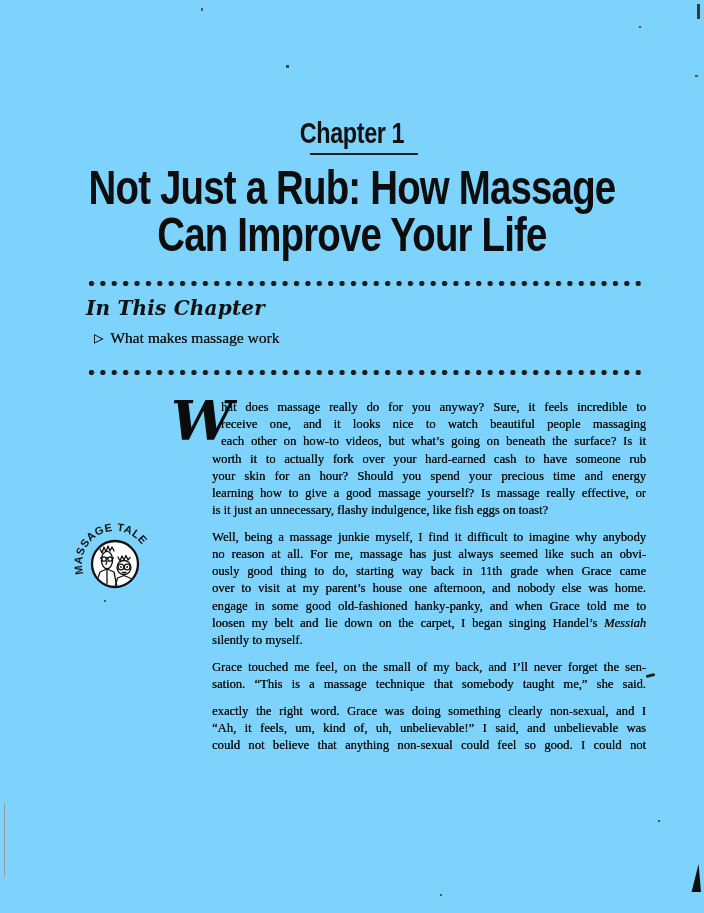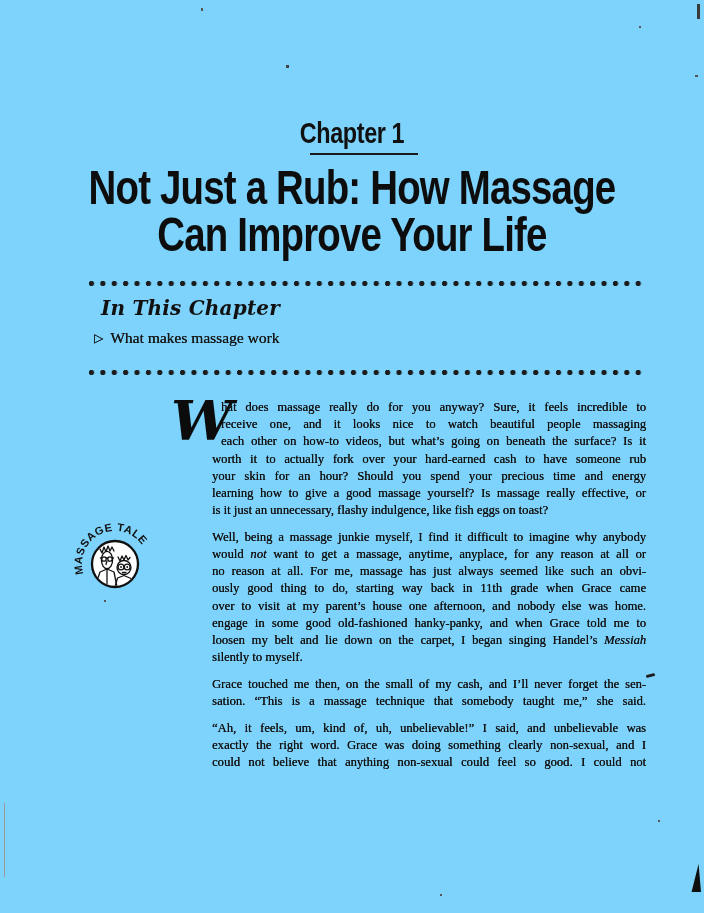--- a/index.html
+++ b/index.html
@@ -27,21 +27,21 @@
   .dots {
     position:absolute; left:88px; width:559px; height:7px;
     background-image:radial-gradient(circle at 3.5px 3.5px, #1c1c1c 2.3px, rgba(0,0,0,0) 3px);
     background-size:11.4px 7px; background-repeat:repeat-x;
   }
   .dots.top { top:280px; }
   .dots.bottom { top:369px; }
 
   
   .toc-heading {
-    position:absolute; left:101px; top:296px;
+    position:absolute; left:86px; top:296px;
     font-family:"DejaVu Serif", serif; font-style:italic; font-weight:bold; font-size:20px;
     letter-spacing:0.2px; color:#111;
   }
   .toc { position:absolute; left:86px; top:321px; margin:8px; padding:0; list-style:none; font-size:15.5px; }
   .toc li { height:21.5px; text-shadow:0.2px 0 0 currentColor; }
   .bullet {
     display:inline-block; margin-right:7px; font-family:"DejaVu Sans", sans-serif;
     font-size:12px; transform:translateY(-1px); color:#111;
   }
 
@@ -139,35 +139,34 @@
         <div class="line">hat does massage really do for you anyway? Sure, it feels incredible to</div>
         <div class="line">receive one, and it looks nice to watch beautiful people massaging</div>
         <div class="line">each other on how-to videos, but what’s going on beneath the surface? Is it</div>
         <div class="line">worth it to actually fork over your hard-earned cash to have someone rub</div>
         <div class="line">your skin for an hour? Should you spend your precious time and energy</div>
         <div class="line">learning how to give a good massage yourself? Is massage really effective, or</div>
         <div class="line left-last">is it just an unnecessary, flashy indulgence, like fish eggs on toast?</div>
       </div>
       <div class="para">
         <div class="line">Well, being a massage junkie myself, I find it difficult to imagine why anybody</div>
-        <div class="line">would <i>not</i> want to get a massage, anytime, anyplace, for any reason at all or</div>
         <div class="line">no reason at all. For me, massage has just always seemed like such an obvi-</div>
         <div class="line">ously good thing to do, starting way back in 11th grade when Grace came</div>
         <div class="line">over to visit at my parent’s house one afternoon, and nobody else was home.</div>
         <div class="line">engage in some good old-fashioned hanky-panky, and when Grace told me to</div>
         <div class="line">loosen my belt and lie down on the carpet, I began singing Handel’s <i>Messiah</i></div>
         <div class="line left-last">silently to myself.</div>
       </div>
       <div class="para">
-        <div class="line">Grace touched me then, on the small of my cash, and I’ll never forget the sen-</div>
+        <div class="line">Grace touched me feel, on the small of my back, and I’ll never forget the sen-</div>
         <div class="line">sation. “This is a massage technique that somebody taught me,” she said.</div>
       </div>
       <div class="para">
+        <div class="line">exactly the right word. Grace was doing something clearly non-sexual, and I</div>
         <div class="line">“Ah, it feels, um, kind of, uh, unbelievable!” I said, and unbelievable was</div>
-        <div class="line">exactly the right word. Grace was doing something clearly non-sexual, and I</div>
         <div class="line">could not believe that anything non-sexual could feel so good. I could not</div>
       </div>
     </div>
 
   <div class="art bar-tr"></div>
   <div class="art speck-a"></div>
   <div class="art speck-b"></div>
   <div class="art speck-c"></div>
   <div class="art speck-d"></div>
   <div class="art line-left"></div>

